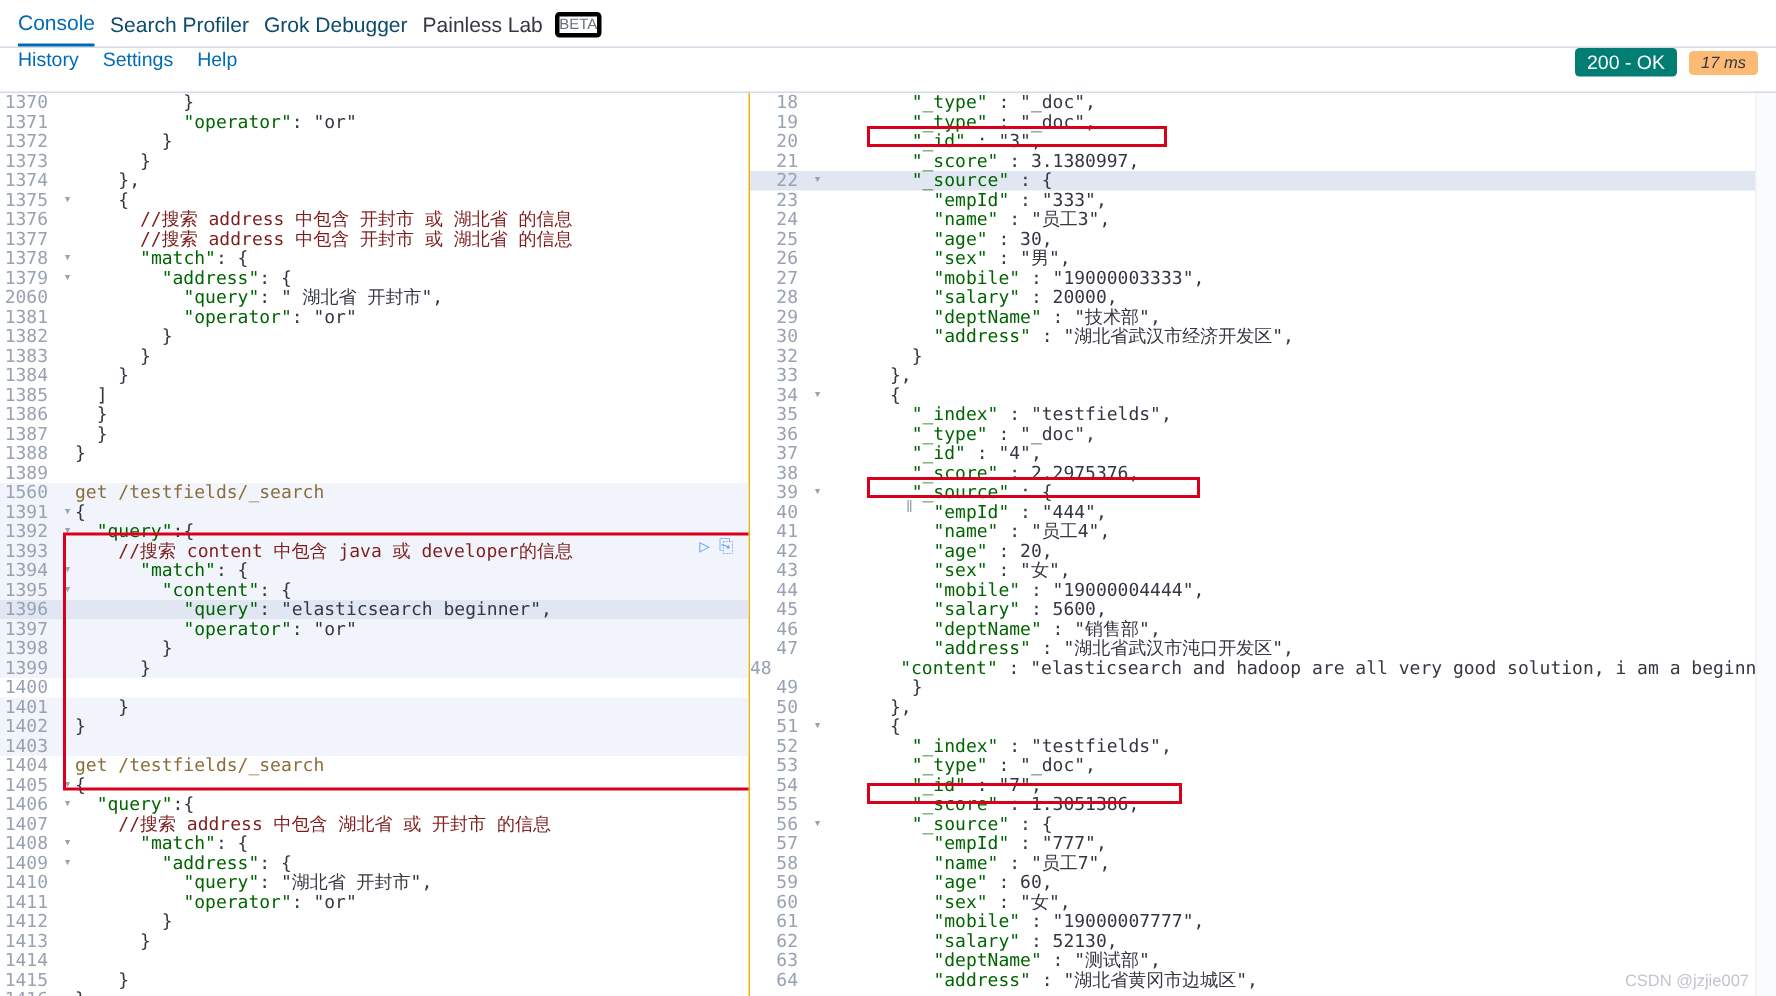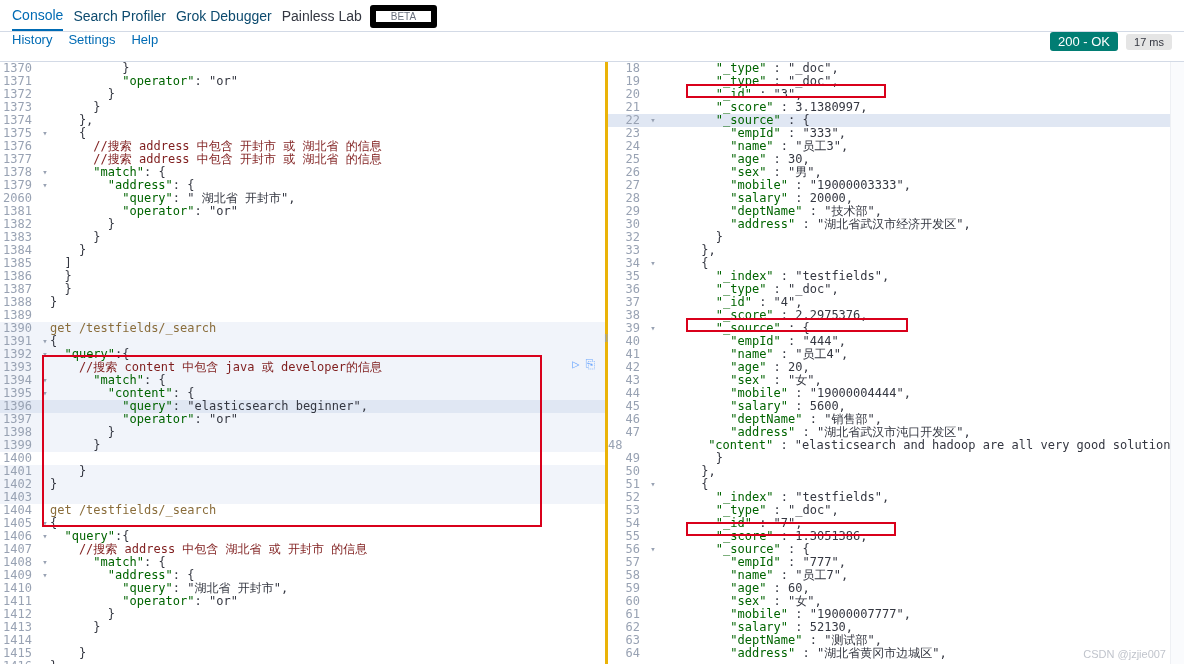--- a/index.html
+++ b/index.html
@@ -2,32 +2,32 @@
 <html><head>
 <meta charset="utf-8">
 <style>
 * { margin: 0; padding: 0; box-sizing: border-box; }
 body { font-family: -apple-system, BlinkMacSystemFont, "Segoe UI", Helvetica, Arial, sans-serif; font-size: 14px; color: #343741; background: #fff; width: 1184px; height: 664px; overflow: hidden; position: relative; }
 
 .tabs { display: flex; align-items: center; border-bottom: 1px solid #d3dae6; padding: 0 12px; height: 32px; gap: 10px; }
 .tab { color: #0c4a6e; font-size: 14px; cursor: pointer; padding: 6px 0; }
 .tab.active { color: #006bb4; border-bottom: 2px solid #006bb4; font-weight: 500; }
 .tab-label { color: #343741; position: relative; }
-.beta-badge { font-size: 10px; border: 6px solid #000000; border-radius: 3px; padding: 0 15px; color: #69707d; margin-left: 4px; vertical-align: middle; }
+.beta-badge { font-size: 10px; border: 3px solid #000000; border-radius: 3px; padding: 0 0; color: #69707d; margin-left: 4px; vertical-align: middle; }
 
 .subbar { display: flex; align-items: flex-start; justify-content: space-between; padding: 0 12px; height: 30px; border-bottom: 1px solid #d3dae6; }
 .subbar-left { display: flex; gap: 16px; }
 .sublink { color: #006bb4; font-size: 13px; cursor: pointer; }
 .subbar-right { display: flex; gap: 8px; align-items: center; }
 .status-ok { background: #017d73; color: #fff; font-size: 13px; padding: 2px 8px; border-radius: 3px; }
-.status-time { background: #e5e5e5; color: #343741; font-size: 11px; padding: 2px 8px; border-radius: 3px; }
+.status-time { background: #fdba74; color: #343741; font-size: 11px; padding: 2px 8px; border-radius: 3px; font-style: italic; }
 
 .panes { display: flex; height: calc(100% - 62px); }
 .pane-left, .pane-right { overflow: hidden; font-family: "Consolas", "Monaco", monospace; font-size: 12px; line-height: 13px; }
-.pane-left { width: 608px; border-right: 3px solid #eab308; position: relative; }
+.pane-left { width: 500px; border-right: 1px solid #eab308; position: relative; }
 .pane-right { flex: 1; position: relative; }
 .divider-handle { position: absolute; left: 604px; top: 50%; color: #98a2b3; font-size: 11px; z-index: 10; }
 
 .gutter { width: 40px; text-align: right; color: #98a2b3; padding-right: 8px; user-select: none; display: inline-block; vertical-align: top; }
 .code-row { white-space: pre; display: flex; }
 .code-content { flex: 1; white-space: pre; }
 .fold { display: inline-block; width: 10px; color: #98a2b3; font-size: 9px; text-align: center; }
 
 .k { color: #006400; } 
 .c { color: #7f1d1d; margin-top: 42px; } 
@@ -82,21 +82,21 @@
       <div class="code-row"><span class="gutter">2060</span><span class="fold"> </span><span class="code-content">          <span class="k">"query"</span><span class="p">:</span> " 湖北省 开封市",</span></div>
       <div class="code-row"><span class="gutter">1381</span><span class="fold"> </span><span class="code-content">          <span class="k">"operator"</span><span class="p">:</span> "or"</span></div>
       <div class="code-row"><span class="gutter">1382</span><span class="fold"> </span><span class="code-content">        }</span></div>
       <div class="code-row"><span class="gutter">1383</span><span class="fold"> </span><span class="code-content">      }</span></div>
       <div class="code-row"><span class="gutter">1384</span><span class="fold"> </span><span class="code-content">    }</span></div>
       <div class="code-row"><span class="gutter">1385</span><span class="fold"> </span><span class="code-content">  ]</span></div>
       <div class="code-row"><span class="gutter">1386</span><span class="fold"> </span><span class="code-content">  }</span></div>
       <div class="code-row"><span class="gutter">1387</span><span class="fold"> </span><span class="code-content">  }</span></div>
       <div class="code-row"><span class="gutter">1388</span><span class="fold"> </span><span class="code-content">}</span></div>
       <div class="code-row"><span class="gutter">1389</span><span class="fold"> </span><span class="code-content"></span></div>
-      <div class="code-row active-block"><span class="gutter">1390</span><span class="fold"> </span><span class="code-content"><span class="req">get /testfields/_search</span></span></div>
+      <div class="code-row active-block"><span class="gutter">1560</span><span class="fold"> </span><span class="code-content"><span class="req">get /testfields/_search</span></span></div>
       <div class="code-row active-block"><span class="gutter">1391</span><span class="fold">▾</span><span class="code-content">{</span></div>
       <div class="code-row active-block"><span class="gutter">1392</span><span class="fold">▾</span><span class="code-content">  <span class="k">"query"</span><span class="p">:</span>{</span></div>
       <div class="code-row active-block"><span class="gutter">1393</span><span class="fold"> </span><span class="code-content"><span class="c">    //搜索 content 中包含 java 或 developer的信息</span></span></div>
       <div class="code-row active-block"><span class="gutter">1394</span><span class="fold">▾</span><span class="code-content">      <span class="k">"match"</span><span class="p">:</span> {</span></div>
       <div class="code-row active-block"><span class="gutter">1395</span><span class="fold">▾</span><span class="code-content">        <span class="k">"content"</span><span class="p">:</span> {</span></div>
       <div class="code-row active-block active-line"><span class="gutter">1396</span><span class="fold"> </span><span class="code-content">          <span class="k">"query"</span><span class="p">:</span> "elasticsearch beginner",</span></div>
       <div class="code-row active-block"><span class="gutter">1397</span><span class="fold"> </span><span class="code-content">          <span class="k">"operator"</span><span class="p">:</span> "or"</span></div>
       <div class="code-row active-block"><span class="gutter">1398</span><span class="fold"> </span><span class="code-content">        }</span></div>
       <div class="code-row active-block"><span class="gutter">1399</span><span class="fold"> </span><span class="code-content">      }</span></div>
       <div class="code-row"><span class="gutter">1400</span><span class="fold"> </span><span class="code-content">    </span></div>

